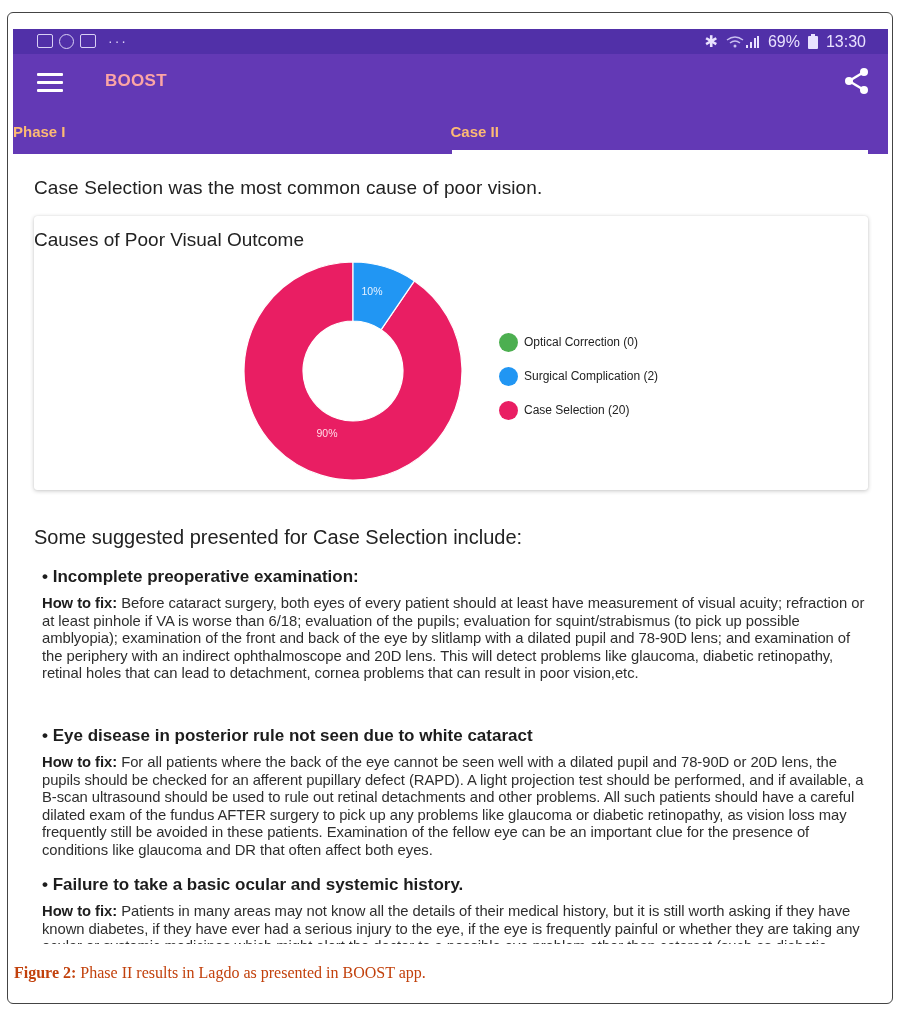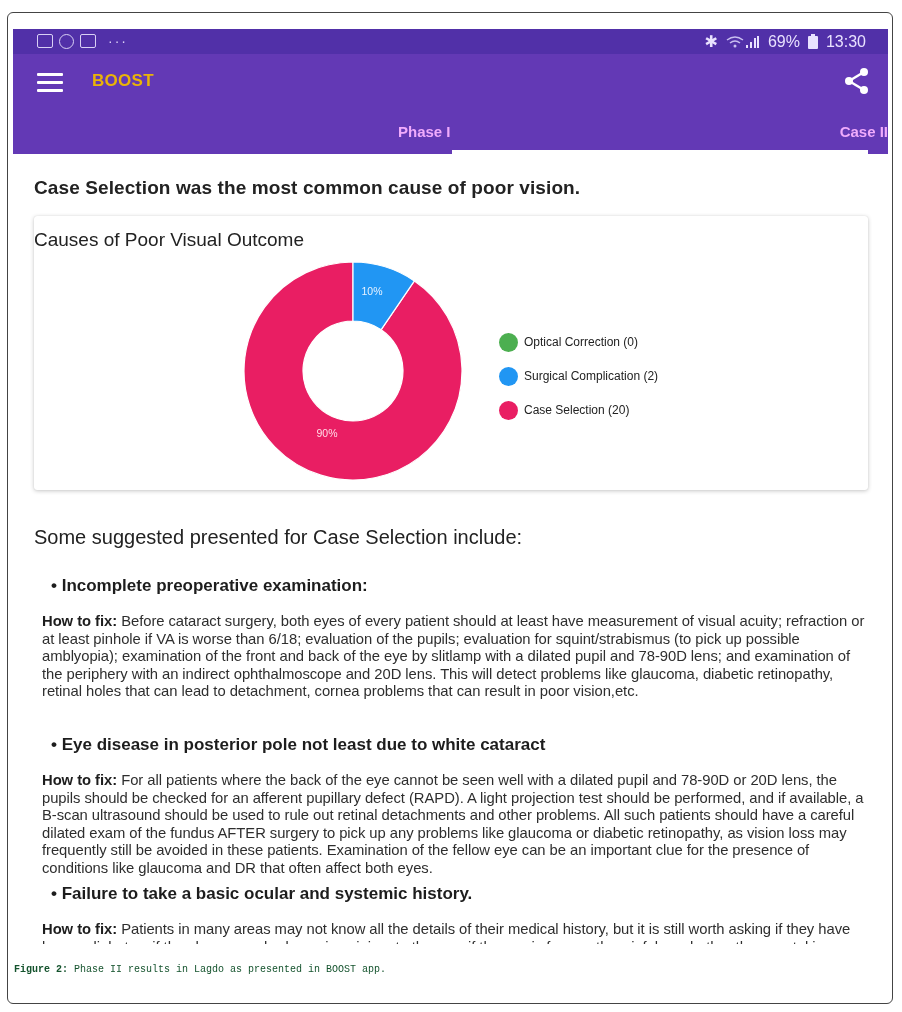--- a/index.html
+++ b/index.html
@@ -18,42 +18,42 @@
   .statusbar .left { position: absolute; left: 24px; top: 4px; display: flex; gap: 6px; align-items: center; }
   .statusbar .right { position: absolute; right: 22px; top: 3px; display: flex; gap: 8px; align-items: center; font-size: 16px; }
   .sb-icon { display: inline-block; width: 16px; height: 14px; border: 1.5px solid #d9d0f5; border-radius: 2px; box-sizing: border-box; }
   .sb-icon.round { border-radius: 50%; width: 15px; height: 15px; }
   .sb-dots { letter-spacing: 2px; font-size: 14px; color: #d9d0f5; margin-left: 6px; }
   .appbar {
     position: absolute; left: 0; top: 25px; width: 100%; height: 100px; background: #6339b5;
   }
   .hamburger { position: absolute; left: 24px; top: 19px; width: 26px; height: 20px; cursor: pointer; }
   .hamburger span { position: absolute; left: 0; width: 26px; height: 3px; background: #fff; border-radius: 1px; }
-  .app-title { position: absolute; left: 79px; top: 17px; color: #eab308; font-size: 17px; font-weight: bold; letter-spacing: 0.3px; }
+  .app-title { position: absolute; left: 92px; top: 17px; color: #fca5a5; font-size: 17px; font-weight: bold; letter-spacing: 0.3px; }
   .share { position: absolute; right: 18px; top: 12px; width: 28px; height: 30px; cursor: pointer; }
   .tabs { position: absolute; left: 0; top: 55px; width: 100%; height: 45px; display: flex; }
-  .tab { flex: 1; position: relative; text-align: right; color: #f0abfc; font-size: 15px; font-weight: bold; line-height: 45px; cursor: pointer; }
+  .tab { flex: 1; position: relative; text-align: left; color: #fdba74; font-size: 15px; font-weight: bold; line-height: 45px; cursor: pointer; }
   .tab.active .indicator { position: absolute; left: 1px; right: 20px; bottom: 0; height: 4px; background: #ffffff; }
   .content { position: absolute; left: 0; top: 125px; width: 100%; }
-  .headline { position: absolute; left: 21px; top: 23px; font-size: 19px; font-weight: bold; color: #222; letter-spacing: 0.1px; }
+  .headline { position: absolute; left: 21px; top: 23px; font-size: 19px; font-weight: normal; color: #222; letter-spacing: 0.1px; }
   .card {
     position: absolute; left: 21px; top: 62px; width: 834px; height: 274px; background: #fff;
     border-radius: 3px; box-shadow: 0 1px 4px rgba(0,0,0,0.22), 0 0 1px rgba(0,0,0,0.15);
   }
   .chart-title { position: absolute; left: 0; width: 100%; top: 13px; text-align: left; font-size: 19px; color: #222; }
   .donut { position: absolute; left: 209px; top: 45px; width: 220px; height: 220px; }
   .legend { position: absolute; left: 465px; top: 109px; }
   .legend-item { display: flex; align-items: center; height: 34px; font-size: 12px; color: #222; cursor: pointer; text-align: right; }
   .legend-dot { width: 19px; height: 19px; border-radius: 50%; margin-right: 6px; }
   .solutions-title { position: absolute; left: 21px; top: 372px; font-size: 20px; color: #222; }
   .section { position: absolute; left: 21px; width: 840px; color: #2a2a2a; }
-  .section h3 { margin: 17px; font-size: 17px; font-weight: bold; color: #1d1d1d; line-height: 21px; }
+  .section h3 { margin: 8px; font-size: 17px; font-weight: bold; color: #1d1d1d; line-height: 21px; }
   .section p { margin: 8px; font-size: 14.8px; line-height: 17.6px; color: #2e2e2e; letter-spacing: -0.05px; }
   .section p b { color: #1d1d1d; }
-  .caption { position: absolute; left: 14px; top: 964px; font-family: Liberation Mono, monospace; font-size: 10px; color: #14532d; }
+  .caption { position: absolute; left: 14px; top: 964px; font-family: Liberation Serif, serif; font-size: 16px; color: #c2410c; }
   .caption b { font-weight: bold; }
 </style>
 </head>
 <body>
 
 <div class="frame"></div>
 
 <div class="screen">
 
   <div class="statusbar">
@@ -136,21 +136,21 @@
     </div>
 
     <div class="solutions-title">Some suggested presented for Case Selection include:</div>
 
     <div class="section" style="top:404px">
       <h3>• Incomplete preoperative examination:</h3>
       <p><b>How to fix:</b><span> Before cataract surgery, both eyes of every patient should at least have measurement of visual acuity; refraction or at least pinhole if VA is worse than 6/18; evaluation of the pupils; evaluation for squint/strabismus (to pick up possible amblyopia); examination of the front and back of the eye by slitlamp with a dilated pupil and 78-90D lens; and examination of the periphery with an indirect ophthalmoscope and 20D lens. This will detect problems like glaucoma, diabetic retinopathy, retinal holes that can lead to detachment, cornea problems that can result in poor vision,etc.</span></p>
     </div>
 
     <div class="section" style="top:563px">
-      <h3>• Eye disease in posterior pole not least due to white cataract</h3>
+      <h3>• Eye disease in posterior rule not seen due to white cataract</h3>
       <p><b>How to fix:</b><span> For all patients where the back of the eye cannot be seen well with a dilated pupil and 78-90D or 20D lens, the pupils should be checked for an afferent pupillary defect (RAPD). A light projection test should be performed, and if available, a B-scan ultrasound should be used to rule out retinal detachments and other problems. All such patients should have a careful dilated exam of the fundus AFTER surgery to pick up any problems like glaucoma or diabetic retinopathy, as vision loss may frequently still be avoided in these patients. Examination of the fellow eye can be an important clue for the presence of conditions like glaucoma and DR that often affect both eyes.</span></p>
     </div>
 
     <div class="section" style="top:712px">
       <h3>• Failure to take a basic ocular and systemic history.</h3>
       <p><b>How to fix:</b><span> Patients in many areas may not know all the details of their medical history, but it is still worth asking if they have known diabetes, if they have ever had a serious injury to the eye, if the eye is frequently painful or whether they are taking any ocular or systemic medicines which might alert the doctor to a possible eye problem other than cataract (such as diabetic medicines).</span></p>
     </div>
   </div>
 </div>
 

